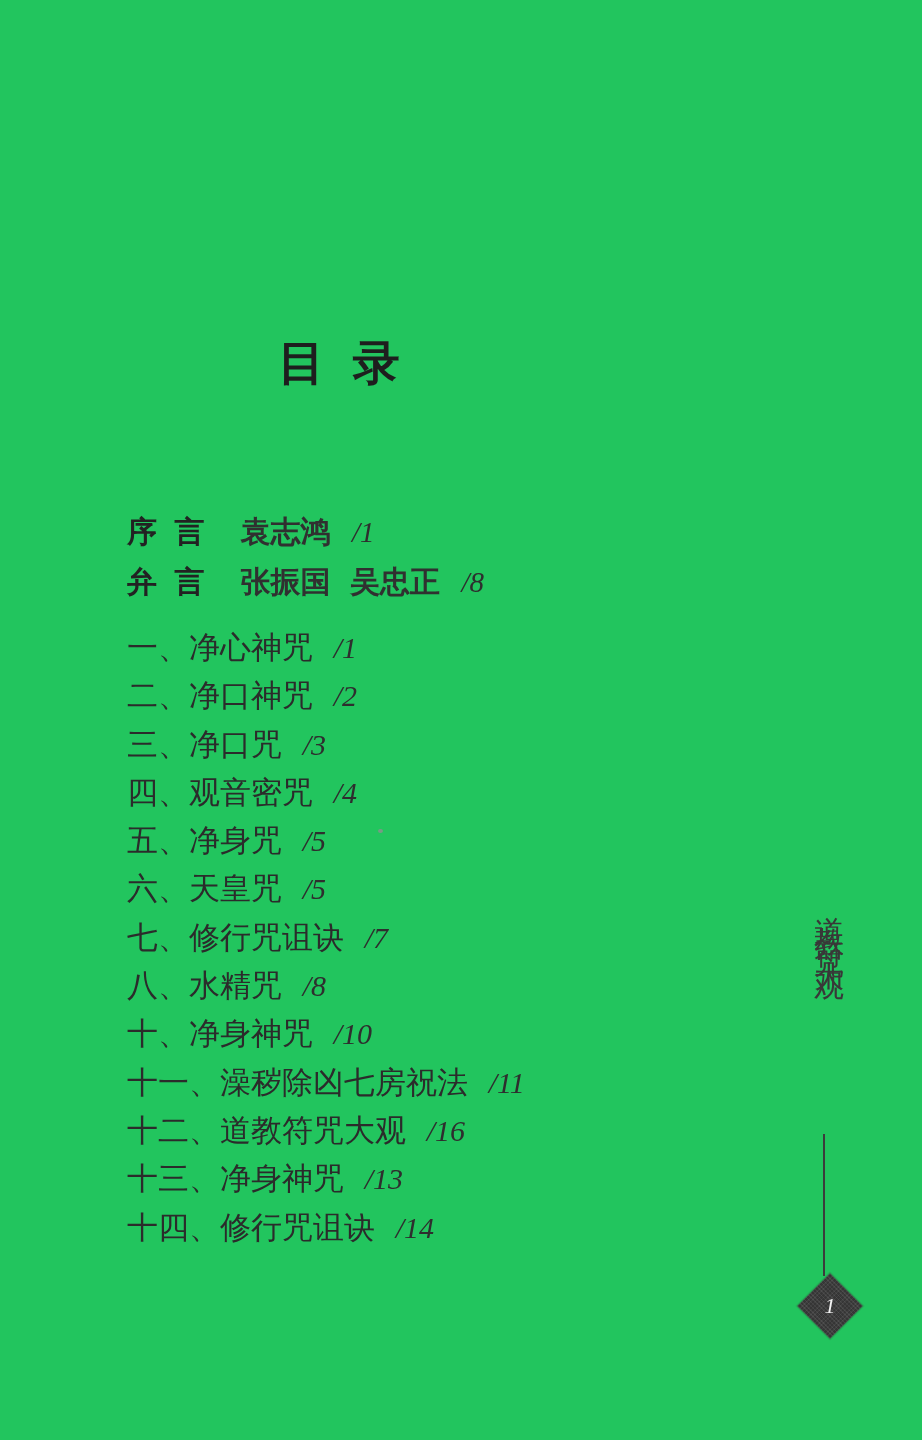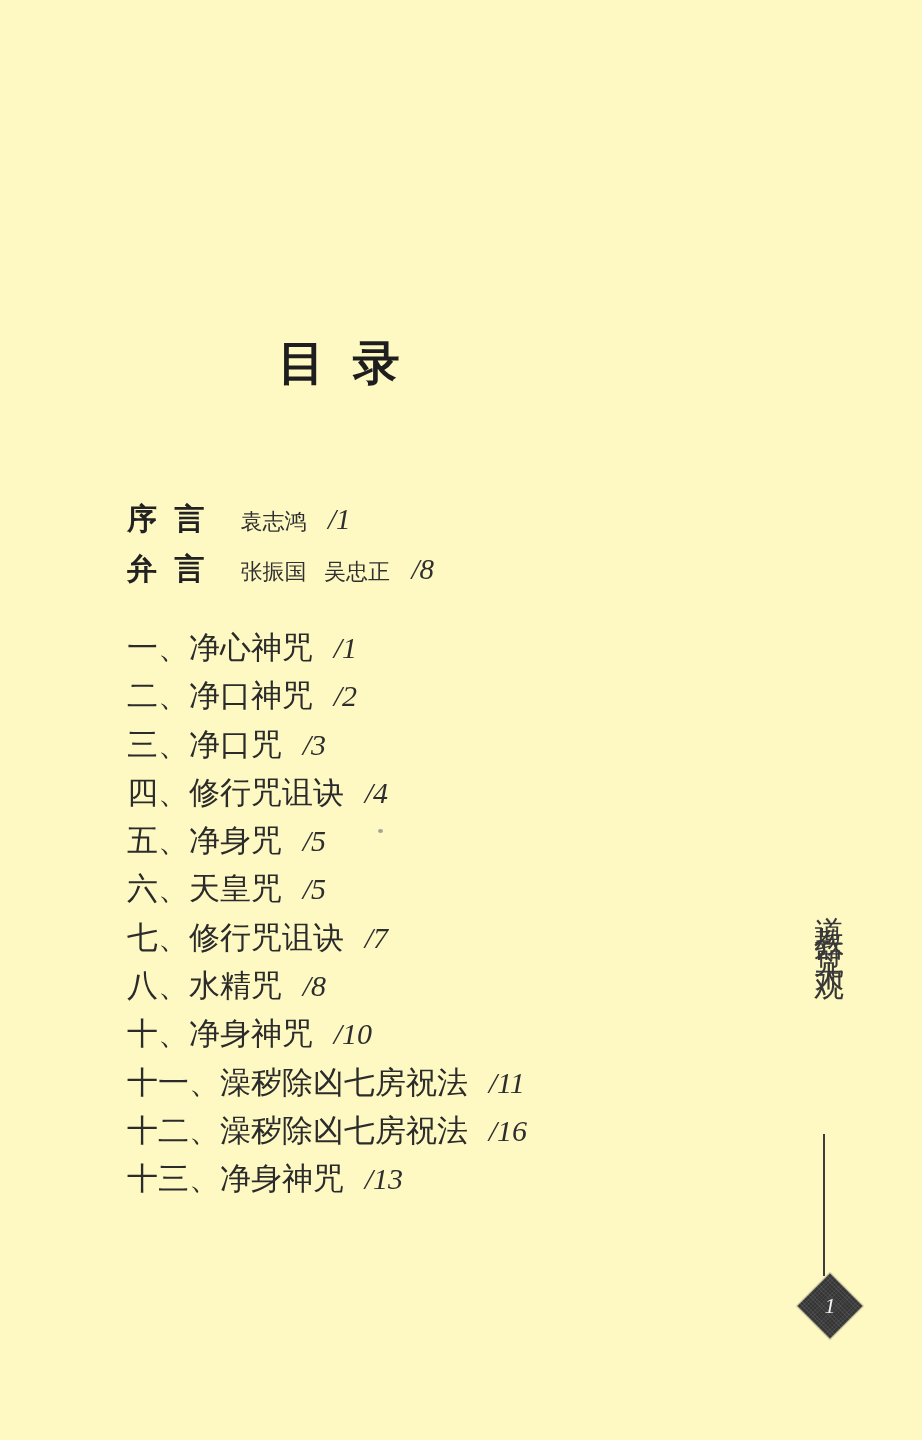--- a/index.html
+++ b/index.html
@@ -4,21 +4,21 @@
 <style>
   html, body {
     margin: 0;
     padding: 0;
     background: #ffffff;
   }
   .page {
     position: relative;
     width: 922px;
     height: 1440px;
-    background: #fef9c3;
+    background: #22c55e;
     overflow: hidden;
     font-family: "Liberation Serif", "DejaVu Serif", serif;
     color: #2b2b2b;
   }
 
   
   .title {
     position: absolute;
     left: 278px;
     top: 338px;
@@ -43,25 +43,27 @@
     line-height: 50px;
     white-space: nowrap;
     font-size: 30px;
   }
   .fm-label {
     display: inline-block;
     width: 106px;
     font-weight: bold;
     word-spacing: 10px;
     color: #222222;
+    margin-top: 13px;
   }
   .fm-authors {
-    font-size: 22px;
+    font-size: 30px;
     word-spacing: 12px;
     color: #303030;
+    font-weight: bold;
   }
   .fm-page {
     font-style: italic;
     font-size: 29px;
     margin-left: 14px;
     color: #2e2e2e;
   }
 
   
   .toc-list {
@@ -172,21 +174,21 @@
       </div>
       <div class="toc-row">
         <span class="toc-text">二、净口神咒</span>
         <span class="toc-page">/2</span>
       </div>
       <div class="toc-row">
         <span class="toc-text">三、净口咒</span>
         <span class="toc-page">/3</span>
       </div>
       <div class="toc-row">
-        <span class="toc-text">四、修行咒诅诀</span>
+        <span class="toc-text">四、观音密咒</span>
         <span class="toc-page">/4</span>
       </div>
       <div class="toc-row">
         <span class="toc-text">五、净身咒</span>
         <span class="toc-page">/5</span>
       </div>
       <div class="toc-row">
         <span class="toc-text">六、天皇咒</span>
         <span class="toc-page">/5</span>
       </div>
@@ -200,26 +202,30 @@
       </div>
       <div class="toc-row">
         <span class="toc-text">十、净身神咒</span>
         <span class="toc-page">/10</span>
       </div>
       <div class="toc-row">
         <span class="toc-text">十一、澡秽除凶七房祝法</span>
         <span class="toc-page">/11</span>
       </div>
       <div class="toc-row">
-        <span class="toc-text">十二、澡秽除凶七房祝法</span>
+        <span class="toc-text">十二、道教符咒大观</span>
         <span class="toc-page">/16</span>
       </div>
       <div class="toc-row">
         <span class="toc-text">十三、净身神咒</span>
         <span class="toc-page">/13</span>
+      </div>
+      <div class="toc-row">
+        <span class="toc-text">十四、修行咒诅诀</span>
+        <span class="toc-page">/14</span>
       </div>
   </section>
 
   <aside>
     <div class="side-title">道教符咒大观</div>
     <div class="side-rule"></div>
     <div class="page-diamond">
       <span class="diamond-num">1</span>
     </div>
   </aside>

